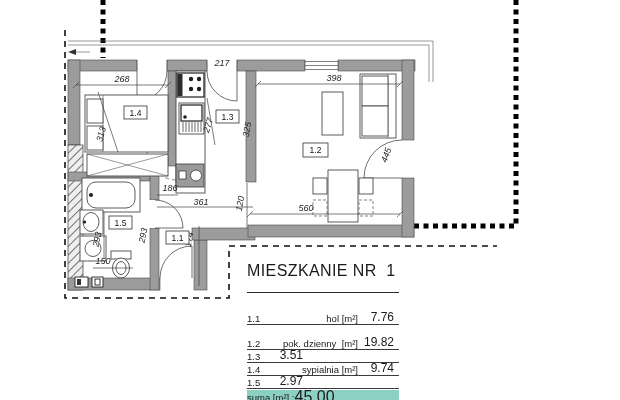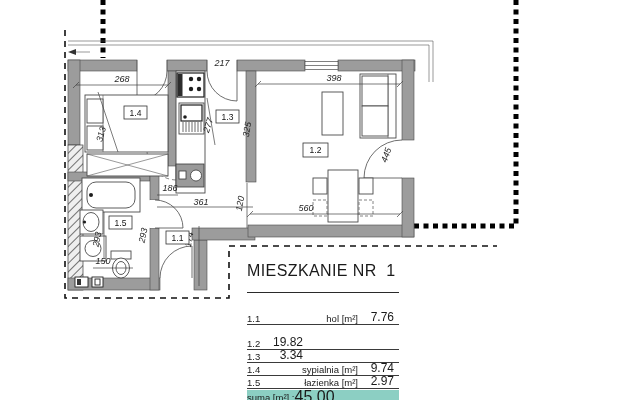--- a/index.html
+++ b/index.html
@@ -243,33 +243,33 @@
   <div class="t-title">MIESZKANIE NR  1</div>
 
   <div class="t-row">
     <span class="t-no">1.1</span>
     <span class="t-name">hol [m²]</span>
     <span class="t-val">7.76</span>
   </div>
   <div class="t-gap"></div>
   <div class="t-row">
     <span class="t-no">1.2</span>
+    <span class="t-name">pok. dzienny  [m²]</span>
     <span class="t-val">19.82</span>
   </div>
   <div class="t-row">
     <span class="t-no">1.3</span>
-    <span class="t-val">3.34</span>
+    <span class="t-val">3.51</span>
   </div>
   <div class="t-row">
     <span class="t-no">1.4</span>
     <span class="t-name">sypialnia [m²]</span>
     <span class="t-val">9.74</span>
   </div>
   <div class="t-row">
     <span class="t-no">1.5</span>
-    <span class="t-name">łazienka [m²]</span>
     <span class="t-val">2.97</span>
   </div>
   <div class="t-suma">
     <span>suma [m²] : </span>
     <span class="t-val">45.00</span>
   </div>
 </div>
 
 </body></html>

